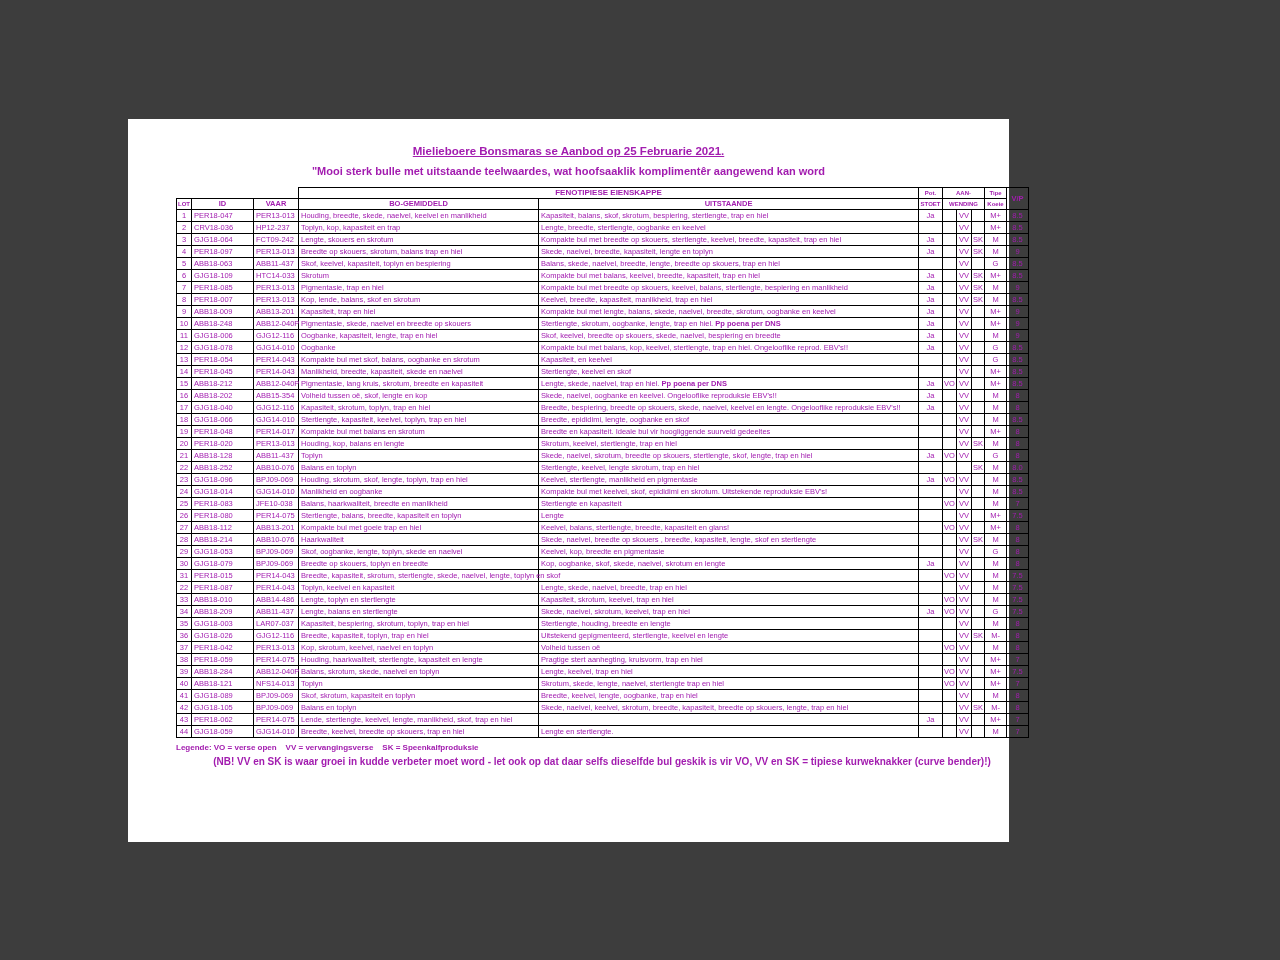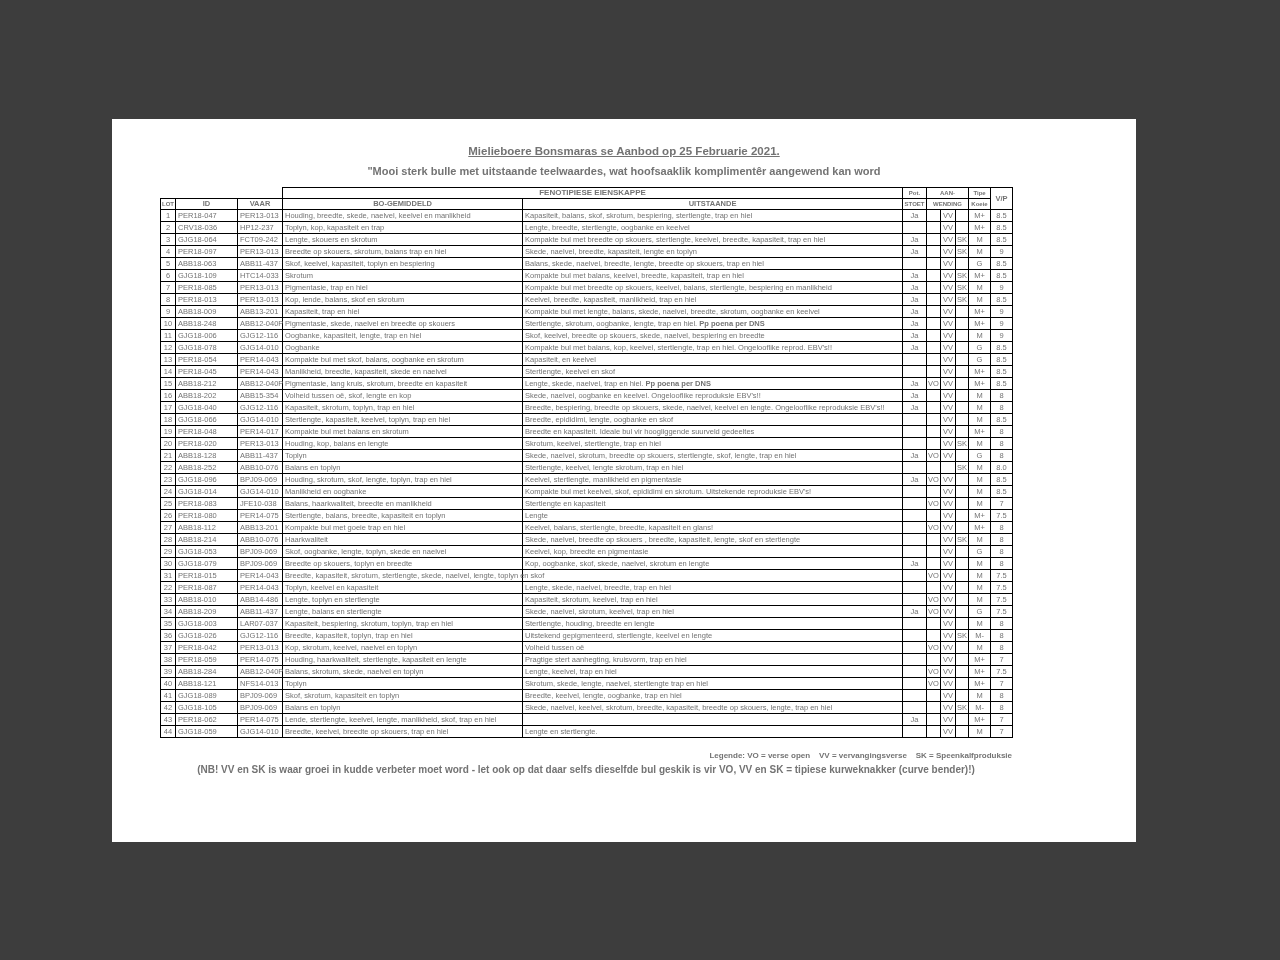--- a/index.html
+++ b/index.html
@@ -5,24 +5,24 @@
   * { box-sizing: border-box; margin: 0; padding: 0; }
   html, body { width: 1280px; height: 960px; }
   body {
     background: #3d3d3d;
     font-family: "Liberation Sans", sans-serif;
     position: relative;
     overflow: hidden;
   }
   .sheet {
     position: absolute;
-    left: 112px; top: 119px;
-    width: 1024px; height: 723px;
+    left: 128px; top: 119px;
+    width: 881px; height: 723px;
     background: #ffffff;
-    color: #737373;
+    color: #a21caf;
   }
   .title {
     margin-top: 26px;
     text-align: center;
     font-size: 11.5px;
     font-weight: bold;
     text-decoration: underline;
   }
   .subtitle {
     margin-top: 7px;
@@ -52,22 +52,22 @@
     height: 11px;
     padding: 0 1px;
   }
   .lots th.blank { border: none; }
   .lots th.small { font-size: 6px; }
   .lots th.feno { font-size: 8px; }
   .lots td.c { text-align: center; padding: 0; }
   .lots td.l { text-align: left; }
   .legend {
     width: 852px;
-    margin: 13px 0 0 48px;
-    text-align: right;
+    margin: 5px 0 0 48px;
+    text-align: left;
     font-weight: bold;
     font-size: 8px;
   }
   .note {
     width: 852px;
     margin: 4px 0 0 48px;
     text-align: center;
     font-weight: bold;
     font-size: 10px;
   }
@@ -202,21 +202,21 @@
           <td class="l">Kompakte bul met breedte op skouers, keelvel, balans, stertlengte, bespiering en manlikheid</td>
           <td class="c">Ja</td>
           <td class="c"></td>
           <td class="c">VV</td>
           <td class="c">SK</td>
           <td class="c">M</td>
           <td class="c">9</td>
         </tr>
         <tr>
           <td class="c">8</td>
-          <td class="l">PER18-013</td>
+          <td class="l">PER18-007</td>
           <td class="l">PER13-013</td>
           <td class="l">Kop, lende, balans, skof en skrotum</td>
           <td class="l">Keelvel, breedte, kapasiteit, manlikheid, trap en hiel</td>
           <td class="c">Ja</td>
           <td class="c"></td>
           <td class="c">VV</td>
           <td class="c">SK</td>
           <td class="c">M</td>
           <td class="c">8.5</td>
         </tr>

